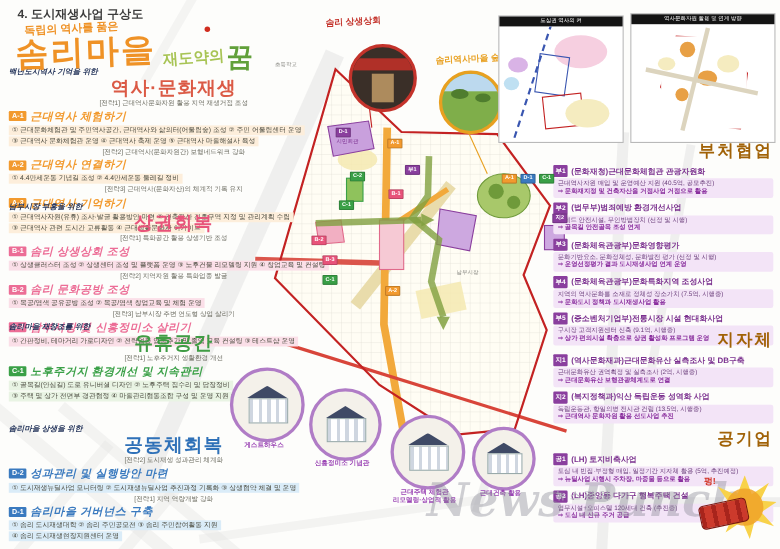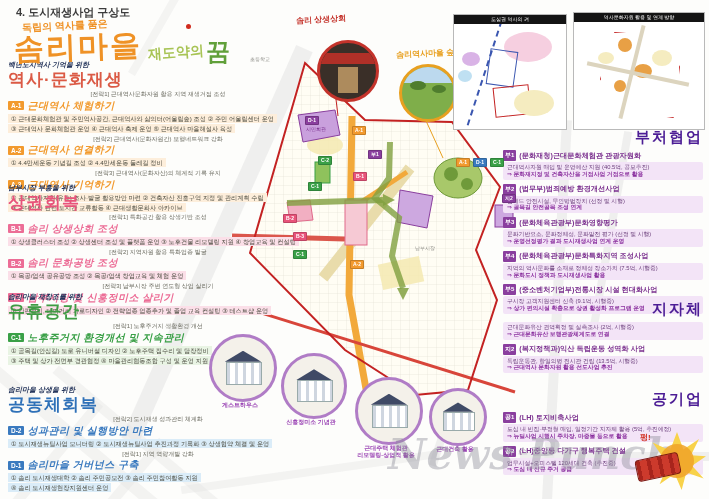--- a/index.html
+++ b/index.html
@@ -12,31 +12,31 @@
   #heading{left:16px;top:5px;font-size:11px;font-weight:bold;color:#3c3c3c;z-index:3;}
   #tagline{left:22px;top:19px;font-size:10px;font-weight:bold;color:#ef9226;transform:rotate(-3deg);z-index:3;}
   #title-row{left:14px;top:27px;z-index:3;display:flex;align-items:flex-end;}
   #title-main{font-size:30px;font-weight:bold;color:#ef9226;letter-spacing:2px;transform:rotate(-2deg);}
   #title-mid{font-size:14px;font-weight:bold;color:#a8c455;margin:0 2px 6px 6px;transform:rotate(-4deg);}
   #title-end{font-size:24px;font-weight:bold;color:#61a03a;margin-bottom:0px;}
   #title-dot{left:186px;top:24px;width:5px;height:5px;border-radius:50%;background:#d02c1e;z-index:3;}
   
   .lsec{position:absolute;left:8px;width:300px;z-index:2;}
   .intro{font-size:7px;font-weight:bold;font-style:italic;color:#26365c;margin-bottom:1px;}
-  .stitle{font-size:17px;font-weight:bold;letter-spacing:1px;color:var(--acc);line-height:18px;margin-bottom:2px;}
+  .stitle{font-size:17px;font-weight:bold;letter-spacing:1px;color:var(--acc);line-height:18px;margin-bottom:2px;text-align:center;}
   .strat{margin-bottom:3px;text-align:center;}
   .slabel{font-size:6px;color:#6b6b60;line-height:6.5px;margin-bottom:1px;}
   .shead{display:flex;align-items:center;margin-bottom:1px;}
   .sbadge{background:var(--badge);color:#fff;font-size:6.5px;font-weight:bold;padding:1px 3px;border-radius:1px;margin-right:3px;}
   .ssub{font-size:10px;font-weight:bold;font-style:italic;color:var(--badge);letter-spacing:.5px;}
   .srow{width:fit-content;max-width:298px;background:var(--rowbg);padding:1px 3px;margin-bottom:1px;
         font-size:6.2px;line-height:7px;color:#4a4a3f;}
   
   .rgroup{position:absolute;width:200px;z-index:2;}
-  .rtitle{font-size:15px;font-weight:bold;letter-spacing:2px;color:#4c1d95;text-align:right;margin-bottom:3px;}
+  .rtitle{font-size:15px;font-weight:bold;letter-spacing:2px;color:#a16207;text-align:right;margin-bottom:3px;}
   .ritem{margin-bottom:4px;}
   .rhead{display:flex;align-items:center;margin-bottom:1px;}
   .rbadge{background:#8a3f9e;color:#fff;font-size:6px;font-weight:bold;padding:1px 2px;border-radius:1px;margin-right:3px;}
   .rtt{font-size:7.2px;font-weight:bold;color:#7a2f8e;}
   .rbox{background:#f3e4f7;border-radius:2px;padding:2px 4px;font-size:5.8px;line-height:6.8px;color:#6a3d7a;}
   .rarrow{color:#8a2f9e;font-weight:bold;}
   
   #mapsvg{left:175px;top:50px;z-index:1;}
   .badge{position:absolute;z-index:2;color:#fff;font-size:5px;font-weight:bold;padding:1px 2px;
          border-radius:1px;border:1px solid rgba(0,0,0,.18);line-height:5px;}
@@ -247,20 +247,24 @@
       </div>
       <div class="rbox" data-interactable="false">
         <div data-interactable="false">구시장 고객지원센터 신축 (9.1억, 시행중)</div>
         <div class="rarrow" data-interactable="false">⇒ 상가 편의시설 확충으로 상권 활성화 프로그램 운영</div>
       </div>
     </div>
   </div>
 <div class="rgroup" data-interactable="false" style="left:503px;top:300px;">
     <div class="rtitle" data-interactable="false">지자체</div>
     <div class="ritem" data-interactable="false">
+      <div class="rhead" data-interactable="false">
+        <span class="rbadge" data-interactable="false">지1</span>
+        <span class="rtt" data-interactable="false">(역사문화재과)근대문화유산 실측조사 및 DB구축</span>
+      </div>
       <div class="rbox" data-interactable="false">
         <div data-interactable="false">근대문화유산 권역획정 및 실측조사 (2억, 시행중)</div>
         <div class="rarrow" data-interactable="false">⇒ 근대문화유산 보행관광체계도로 연결</div>
       </div>
     </div>
     <div class="ritem" data-interactable="false">
       <div class="rhead" data-interactable="false">
         <span class="rbadge" data-interactable="false">지2</span>
         <span class="rtt" data-interactable="false">(복지정책과)익산 독립운동 성역화 사업</span>
       </div>

